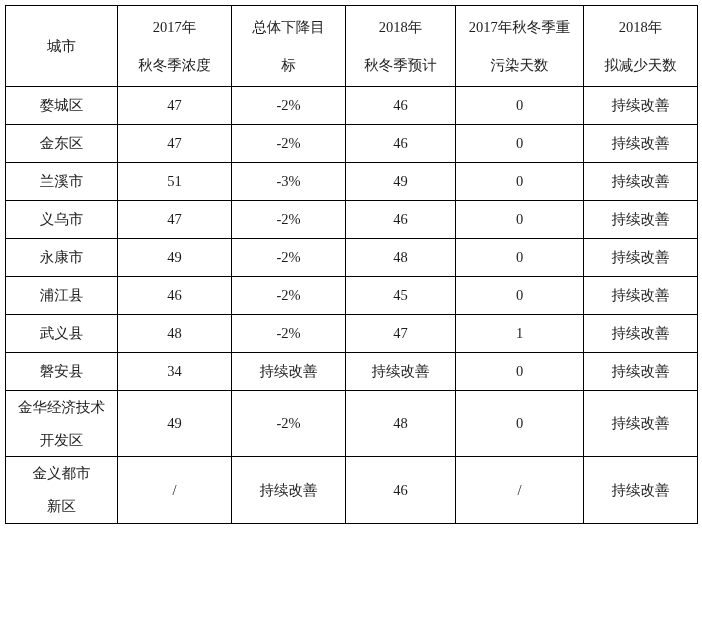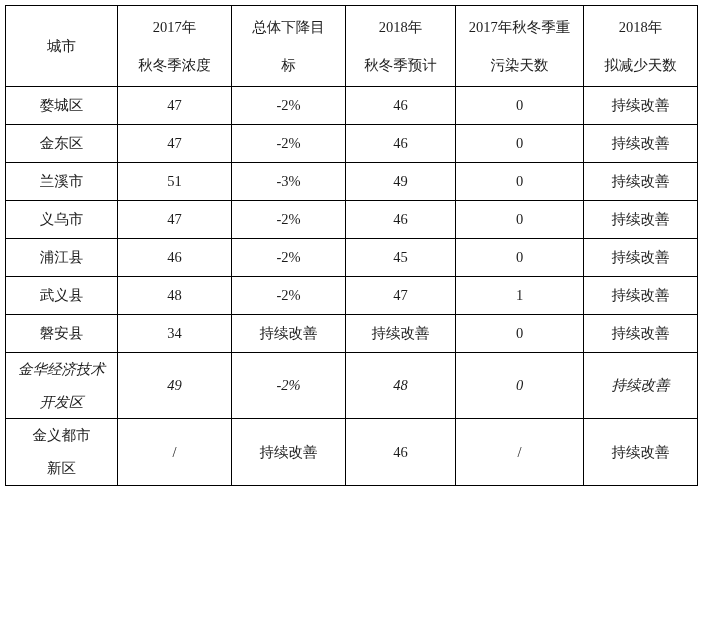--- a/index.html
+++ b/index.html
@@ -36,21 +36,21 @@
     overflow: hidden;
   }
   table.data-table th {
     line-height: 2.65;
     height: 80px;
   }
   table.data-table td {
     line-height: 2.25;
   }
   tr.rh-s  { height: 38px; margin-top: 28px; }
-  tr.rh-m  { height: 63px; font-style: italic; }
+  tr.rh-m  { height: 63px; }
   tr.rh-l  { height: 65px; }
 </style>
 </head>
 <body>
 
 <div class="page">
   <table class="data-table">
     <colgroup>
       <col style="width:112px">
       <col style="width:114px">
@@ -101,20 +101,28 @@
       </tr>
       <tr class="rh-s">
         <td>义乌市</td>
         <td>47</td>
         <td>-2%</td>
         <td>46</td>
         <td>0</td>
         <td>持续改善</td>
       </tr>
       <tr class="rh-s">
+        <td>永康市</td>
+        <td>49</td>
+        <td>-2%</td>
+        <td>48</td>
+        <td>0</td>
+        <td>持续改善</td>
+      </tr>
+      <tr class="rh-s">
         <td>浦江县</td>
         <td>46</td>
         <td>-2%</td>
         <td>45</td>
         <td>0</td>
         <td>持续改善</td>
       </tr>
       <tr class="rh-s">
         <td>武义县</td>
         <td>48</td>

